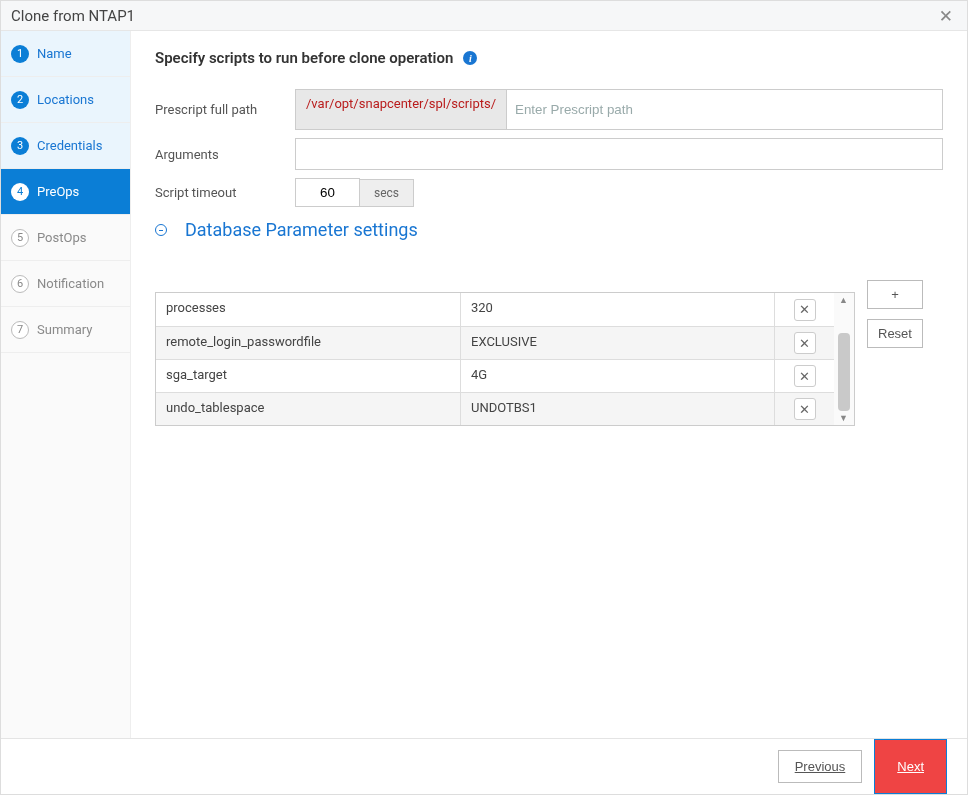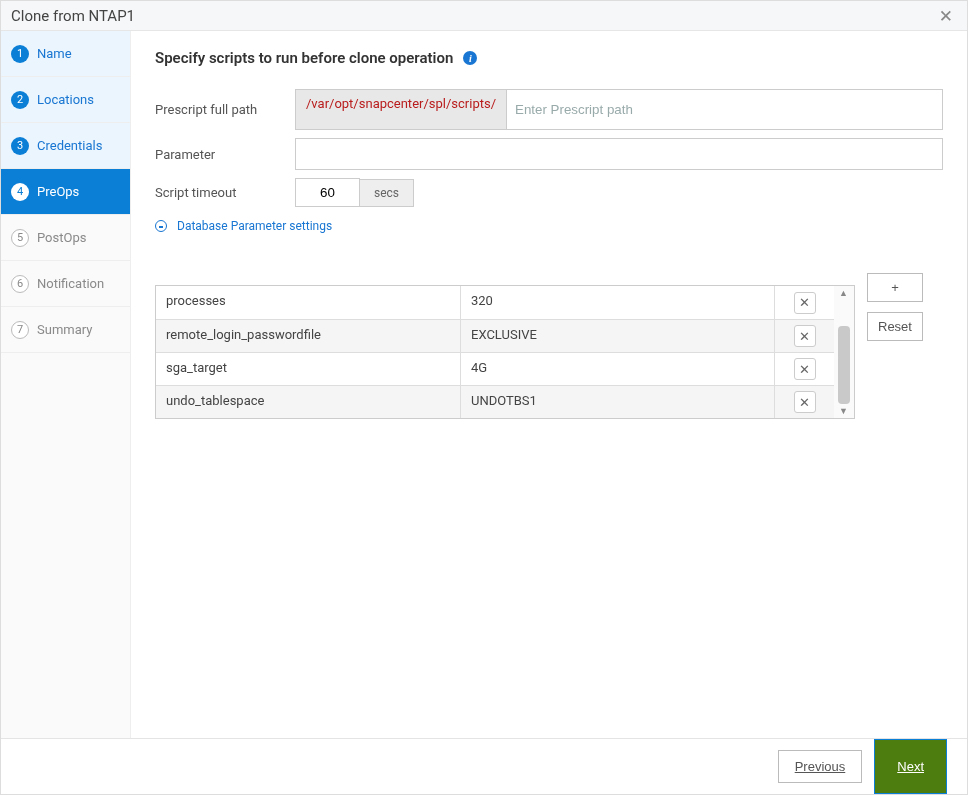--- a/index.html
+++ b/index.html
@@ -25,21 +25,21 @@
   .form-row { display:flex; align-items:center; margin-bottom:8px; }
   .form-label { width:140px; color:#555; }
   .path-wrap { flex:1; display:flex; }
   .path-prefix { background:#e8e8e8; border:1px solid #ccc; border-right:none; padding:6px 10px; color:#b91c1c; font-size:13px; }
   .path-input { flex:1; border:1px solid #ccc; padding:12px 8px; color:#666; }
   .path-input::placeholder { color:#9aa; }
   .arg-input { flex:1; border:1px solid #ccc; padding:7px 8px; height:32px; }
   .timeout-input { width:65px; border:1px solid #ccc; padding:6px 8px; text-align:center; }
   .secs-box { background:#eee; border:1px solid #ccc; border-left:none; padding:6px 14px; color:#666; font-size:12px; }
 
-  .collapse-link { color:#1976d2; font-size:12px; display:flex; align-items:center; gap:10px; margin: 4px 0 4px 0; cursor:pointer; }
+  .collapse-link { color:#1976d2; font-size:18px; display:flex; align-items:center; gap:18px; margin: 4px 0 4px 0; cursor:pointer; }
   .collapse-caret { width:12px; height:12px; border:1.5px solid #1976d2; border-radius:50%; position:relative; display:inline-block; }
   .collapse-caret::after { content:""; position:absolute; left:3px; top:5px; width:4px; height:1.5px; background:#1976d2; }
 
   .param-area { display:flex; gap:12px; }
   .grid { border:1px solid #ccc; flex:0 0 698px; position:relative; }
   .grid-body { max-height: 132px; overflow:hidden; }
   .grid-row { display:flex; align-items:stretch; border-top:1px solid #ddd; height:33px; }
   .grid-row:first-child { border-top:none; }
   .grid-row:nth-child(even) { background:#f5f5f5; }
   .cell-name { width:304px; padding:7px 10px; color:#444; }
@@ -49,21 +49,21 @@
   .scroll-col { width:20px; background:#fafafa; position:relative; }
   .scroll-up, .scroll-down { position:absolute; left:5px; font-size:9px; color:#888; }
   .scroll-up { top:2px; } .scroll-down { bottom:2px; }
   .scroll-thumb { position:absolute; left:4px; right:4px; top:40px; bottom:14px; background:#c9c9c9; border-radius:4px; }
 
   .side-btns { display:flex; flex-direction:column; gap:10px; margin-top:36px; }
   .side-btn { border:1px solid #bbb; background:#fff; color:#555; padding:6px 10px; cursor:pointer; font-size:13px; min-width:46px; text-align:center; }
 
   .footer { height:56px; border-top:1px solid #e4e4e4; display:flex; justify-content:flex-end; align-items:center; gap:12px; padding-right:20px; }
   .btn { padding:8px 16px; font-size:13px; cursor:pointer; border:1px solid #bbb; background:#fff; color:#555;text-decoration:underline; }
-  .btn-primary { background:#4d7c0f; border-color:#0b7ed6; color:#fff; padding:19px 22px; }
+  .btn-primary { background:#ef4444; border-color:#0b7ed6; color:#fff; padding:19px 22px; }
 </style>
 </head>
 <body>
 
 <div class="dialog">
 
   <div class="dialog-header">
     <span>Clone from NTAP1</span>
     <span class="close-x">✕</span>
   </div>
@@ -110,21 +110,21 @@
 
       <div class="form-row">
         <div class="form-label">Prescript full path</div>
         <div class="path-wrap">
           <div class="path-prefix">/var/opt/snapcenter/spl/scripts/</div>
           <input class="path-input" placeholder="Enter Prescript path" style="">
         </div>
       </div>
 
       <div class="form-row">
-        <div class="form-label">Parameter</div>
+        <div class="form-label">Arguments</div>
         <input class="arg-input" style="">
       </div>
 
       <div class="form-row">
         <div class="form-label">Script timeout</div>
         <input class="timeout-input" value="60" style="">
         <div class="secs-box">secs</div>
       </div>
 
       <div class="collapse-link">

